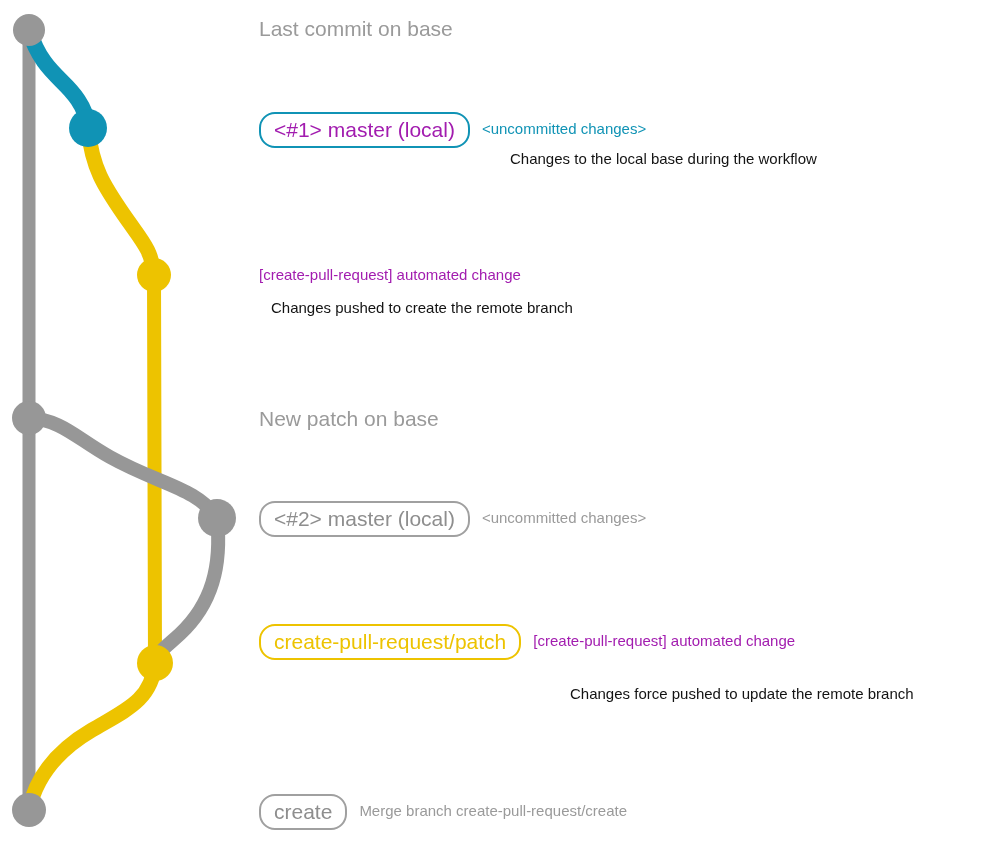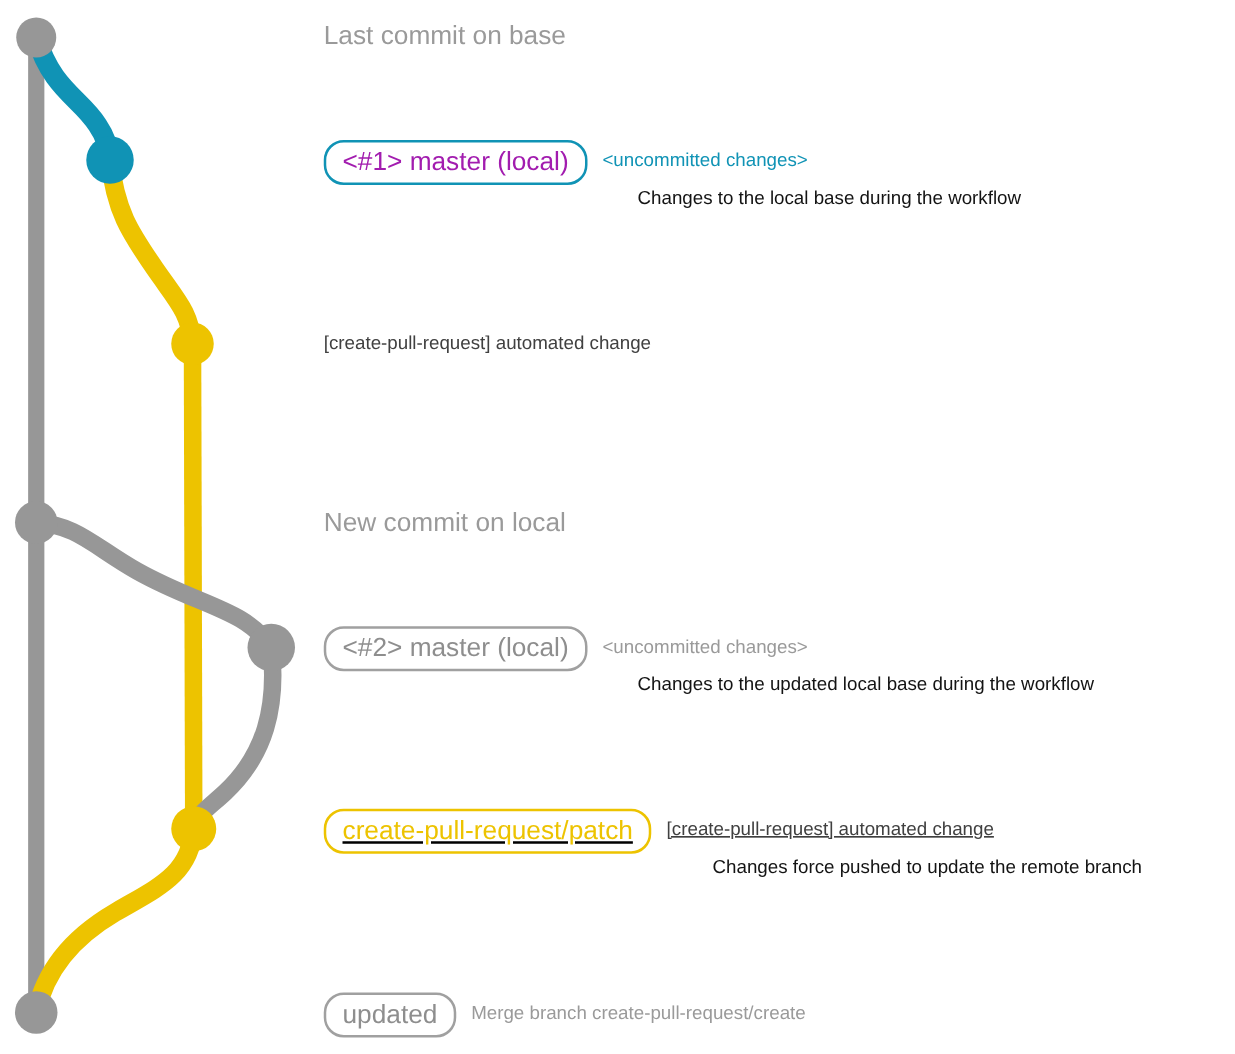--- a/index.html
+++ b/index.html
@@ -55,21 +55,21 @@
   .pill.yellow{ border-color: #edc300; color: #edc300; }
   .pill.teal  { border-color: #1093b5; color: #a21caf; }
 
   .subject {
     font-size: 15px;
     line-height: 26px;
     white-space: nowrap;
   }
   .subject.teal   { color: #1093b5; }
   .subject.gray   { color: #9a9a9a; }
-  .subject.yellow { color: #404040; }
+  .subject.yellow { color: #a21caf; }
 
   .desc {
     font-family: Liberation Sans, sans-serif;
     font-size: 15px;
     line-height: 22px;
     color: #131313;
     white-space: nowrap;
     position: absolute;
   }
 
@@ -118,36 +118,36 @@
   <div class="row" style="left:259px; top:112px;">
     <span class="pill teal">&lt;#1&gt; master (local)</span>
     <span class="pill-gap"></span>
     <span class="subject teal" style="padding-top:4px;">&lt;uncommitted changes&gt;</span>
   </div>
   <div class="desc" style="left:510px; top:148px;">Changes to the local base during the workflow</div>
 
   <div class="row" style="left:259px; top:262px;">
     <span class="subject yellow">[create-pull-request] automated change</span>
   </div>
+  <div class="desc" style="left:271px; top:297px;">Changes pushed to create the remote branch</div>
 
-  <div class="heading" style="left:259px; top:406px;">New commit on local</div>
+  <div class="heading" style="left:259px; top:406px;">New patch on base</div>
 
   <div class="row" style="left:259px; top:501px;">
     <span class="pill gray">&lt;#2&gt; master (local)</span>
     <span class="pill-gap"></span>
     <span class="subject gray" style="padding-top:4px;">&lt;uncommitted changes&gt;</span>
   </div>
-  <div class="desc" style="left:510px; top:537px;">Changes to the updated local base during the workflow</div>
 
-  <div class="row" style="left:259px; top:647px;text-decoration:underline;">
+  <div class="row" style="left:259px; top:624px;">
     <span class="pill yellow">create-pull-request/patch</span>
     <span class="pill-gap"></span>
     <span class="subject yellow" style="padding-top:4px;">[create-pull-request] automated change</span>
   </div>
   <div class="desc" style="left:570px; top:683px;">Changes force pushed to update the remote branch</div>
 
   <div class="row" style="left:259px; top:794px;">
-    <span class="pill gray">updated</span>
+    <span class="pill gray">create</span>
     <span class="pill-gap"></span>
     <span class="subject gray" style="padding-top:4px;">Merge branch create-pull-request/create</span>
   </div>
 
 </div>
 
 </body></html>

